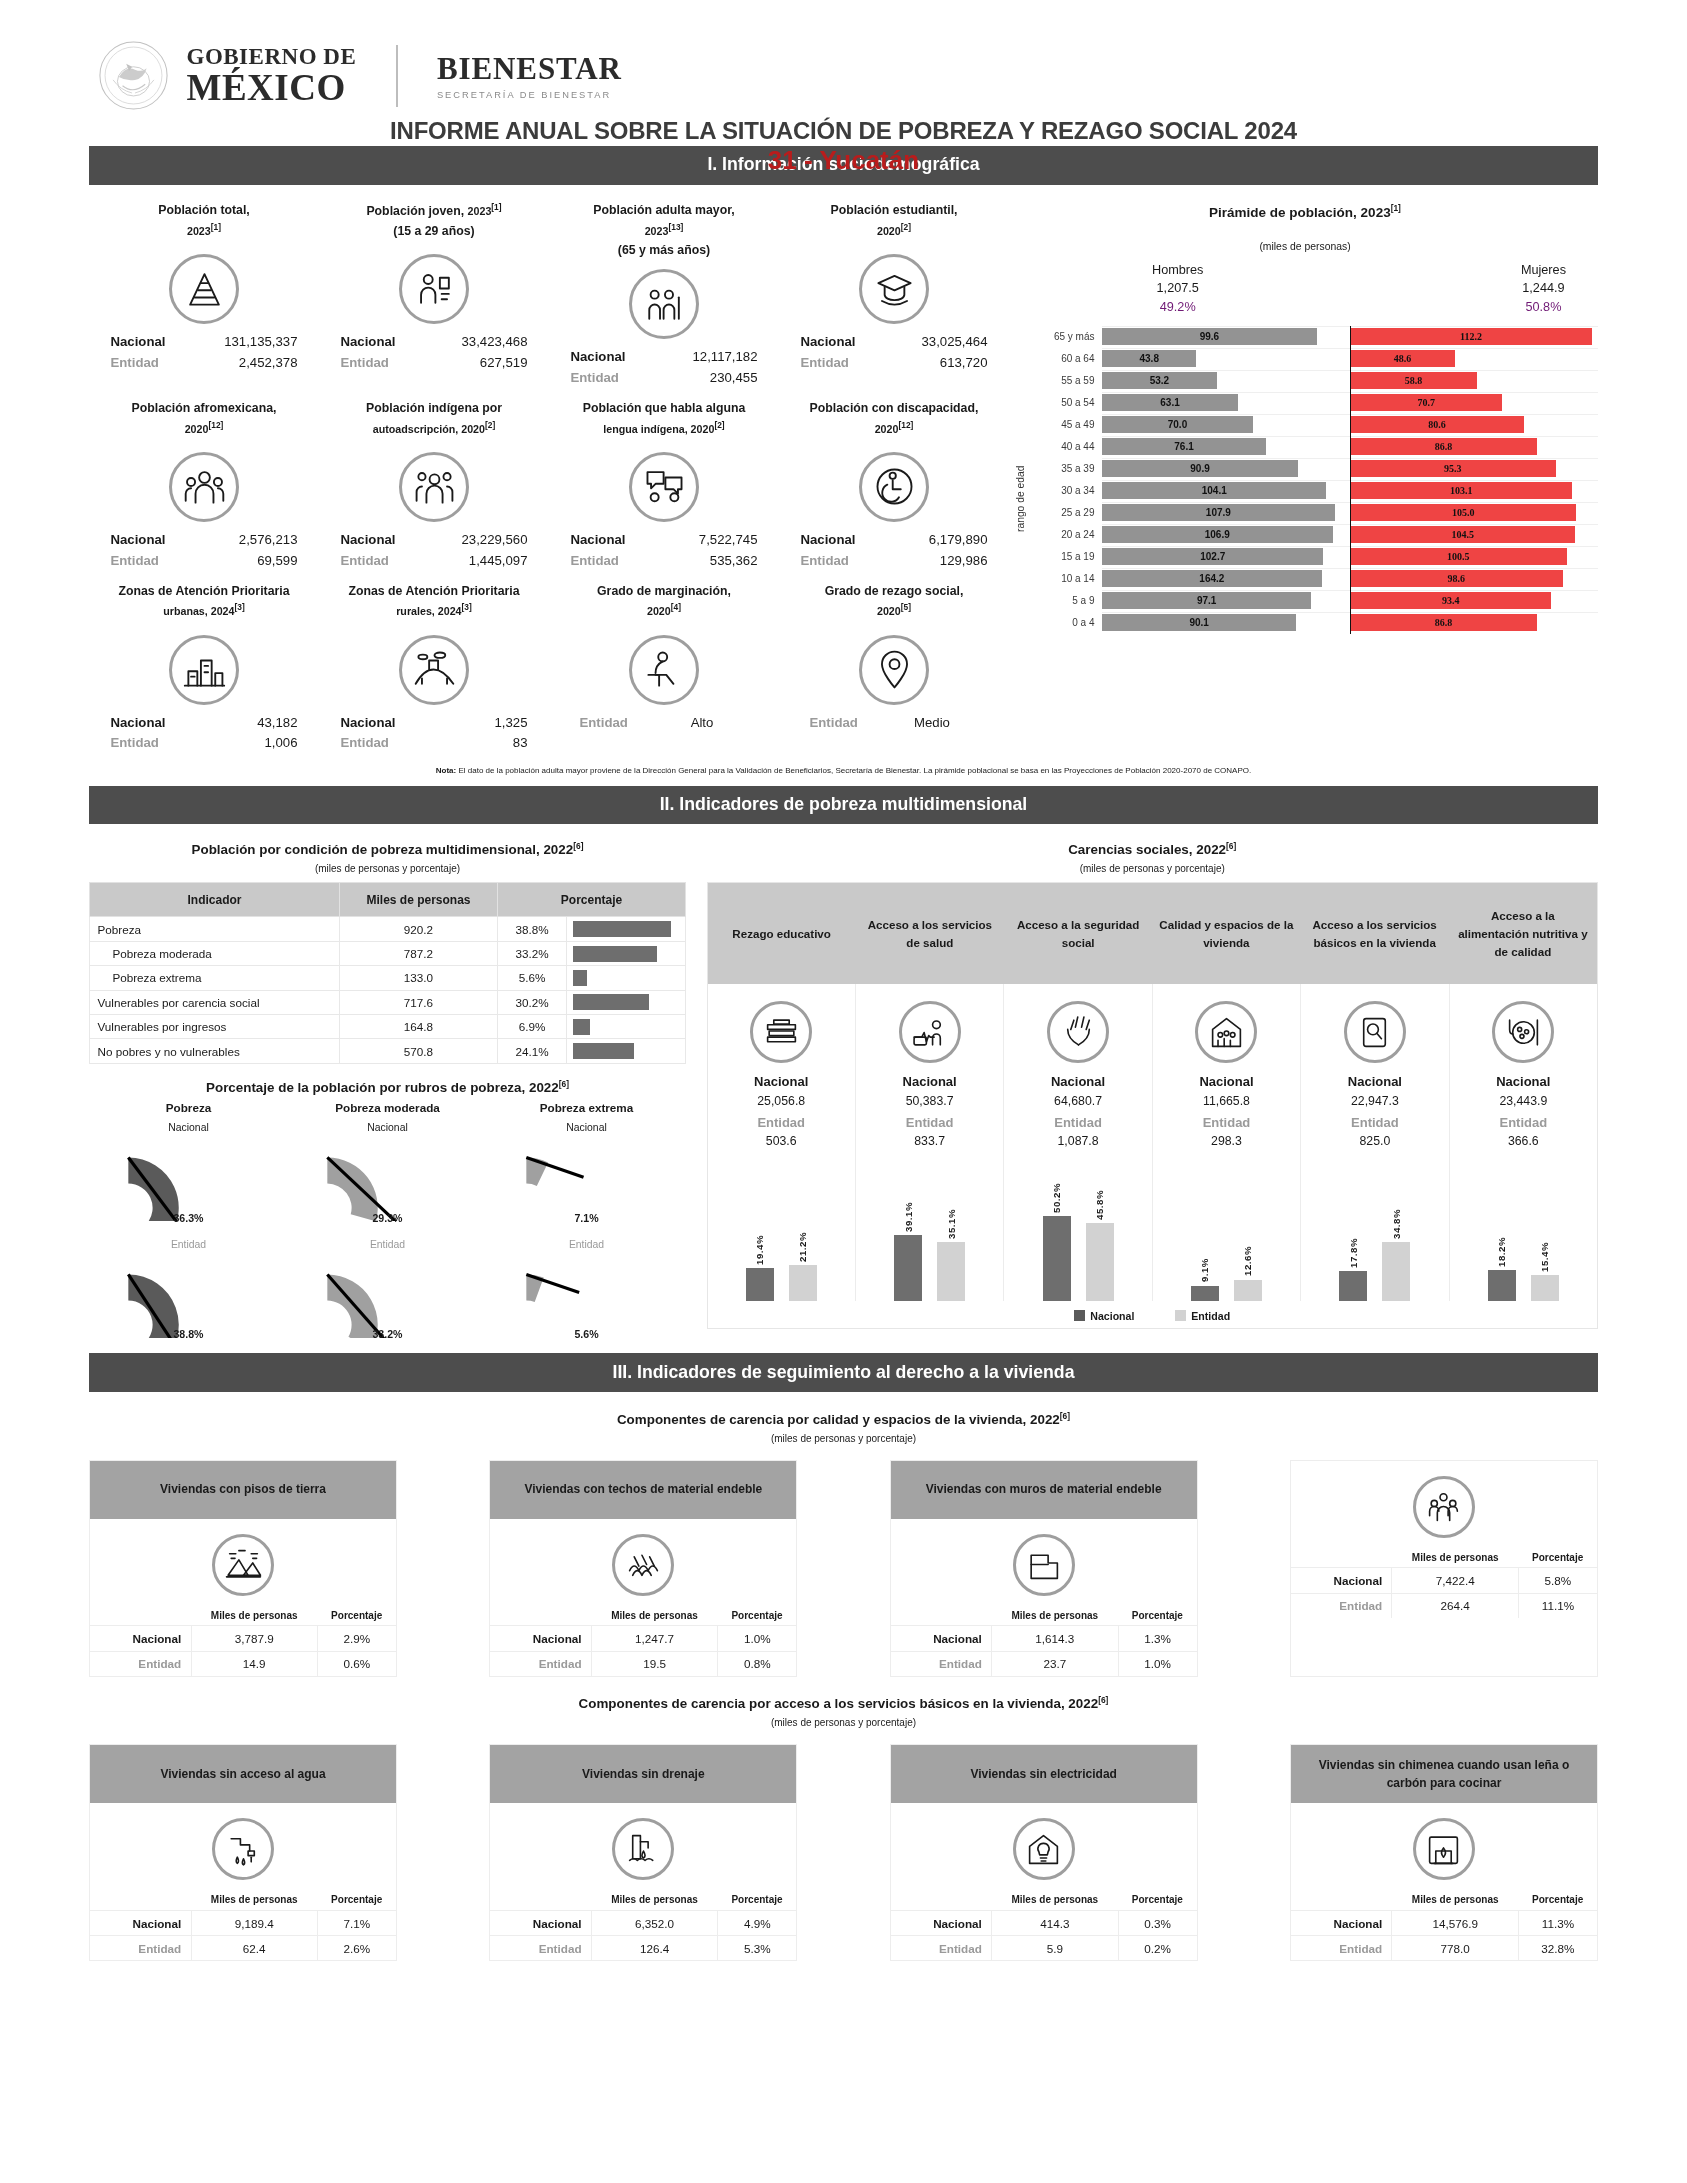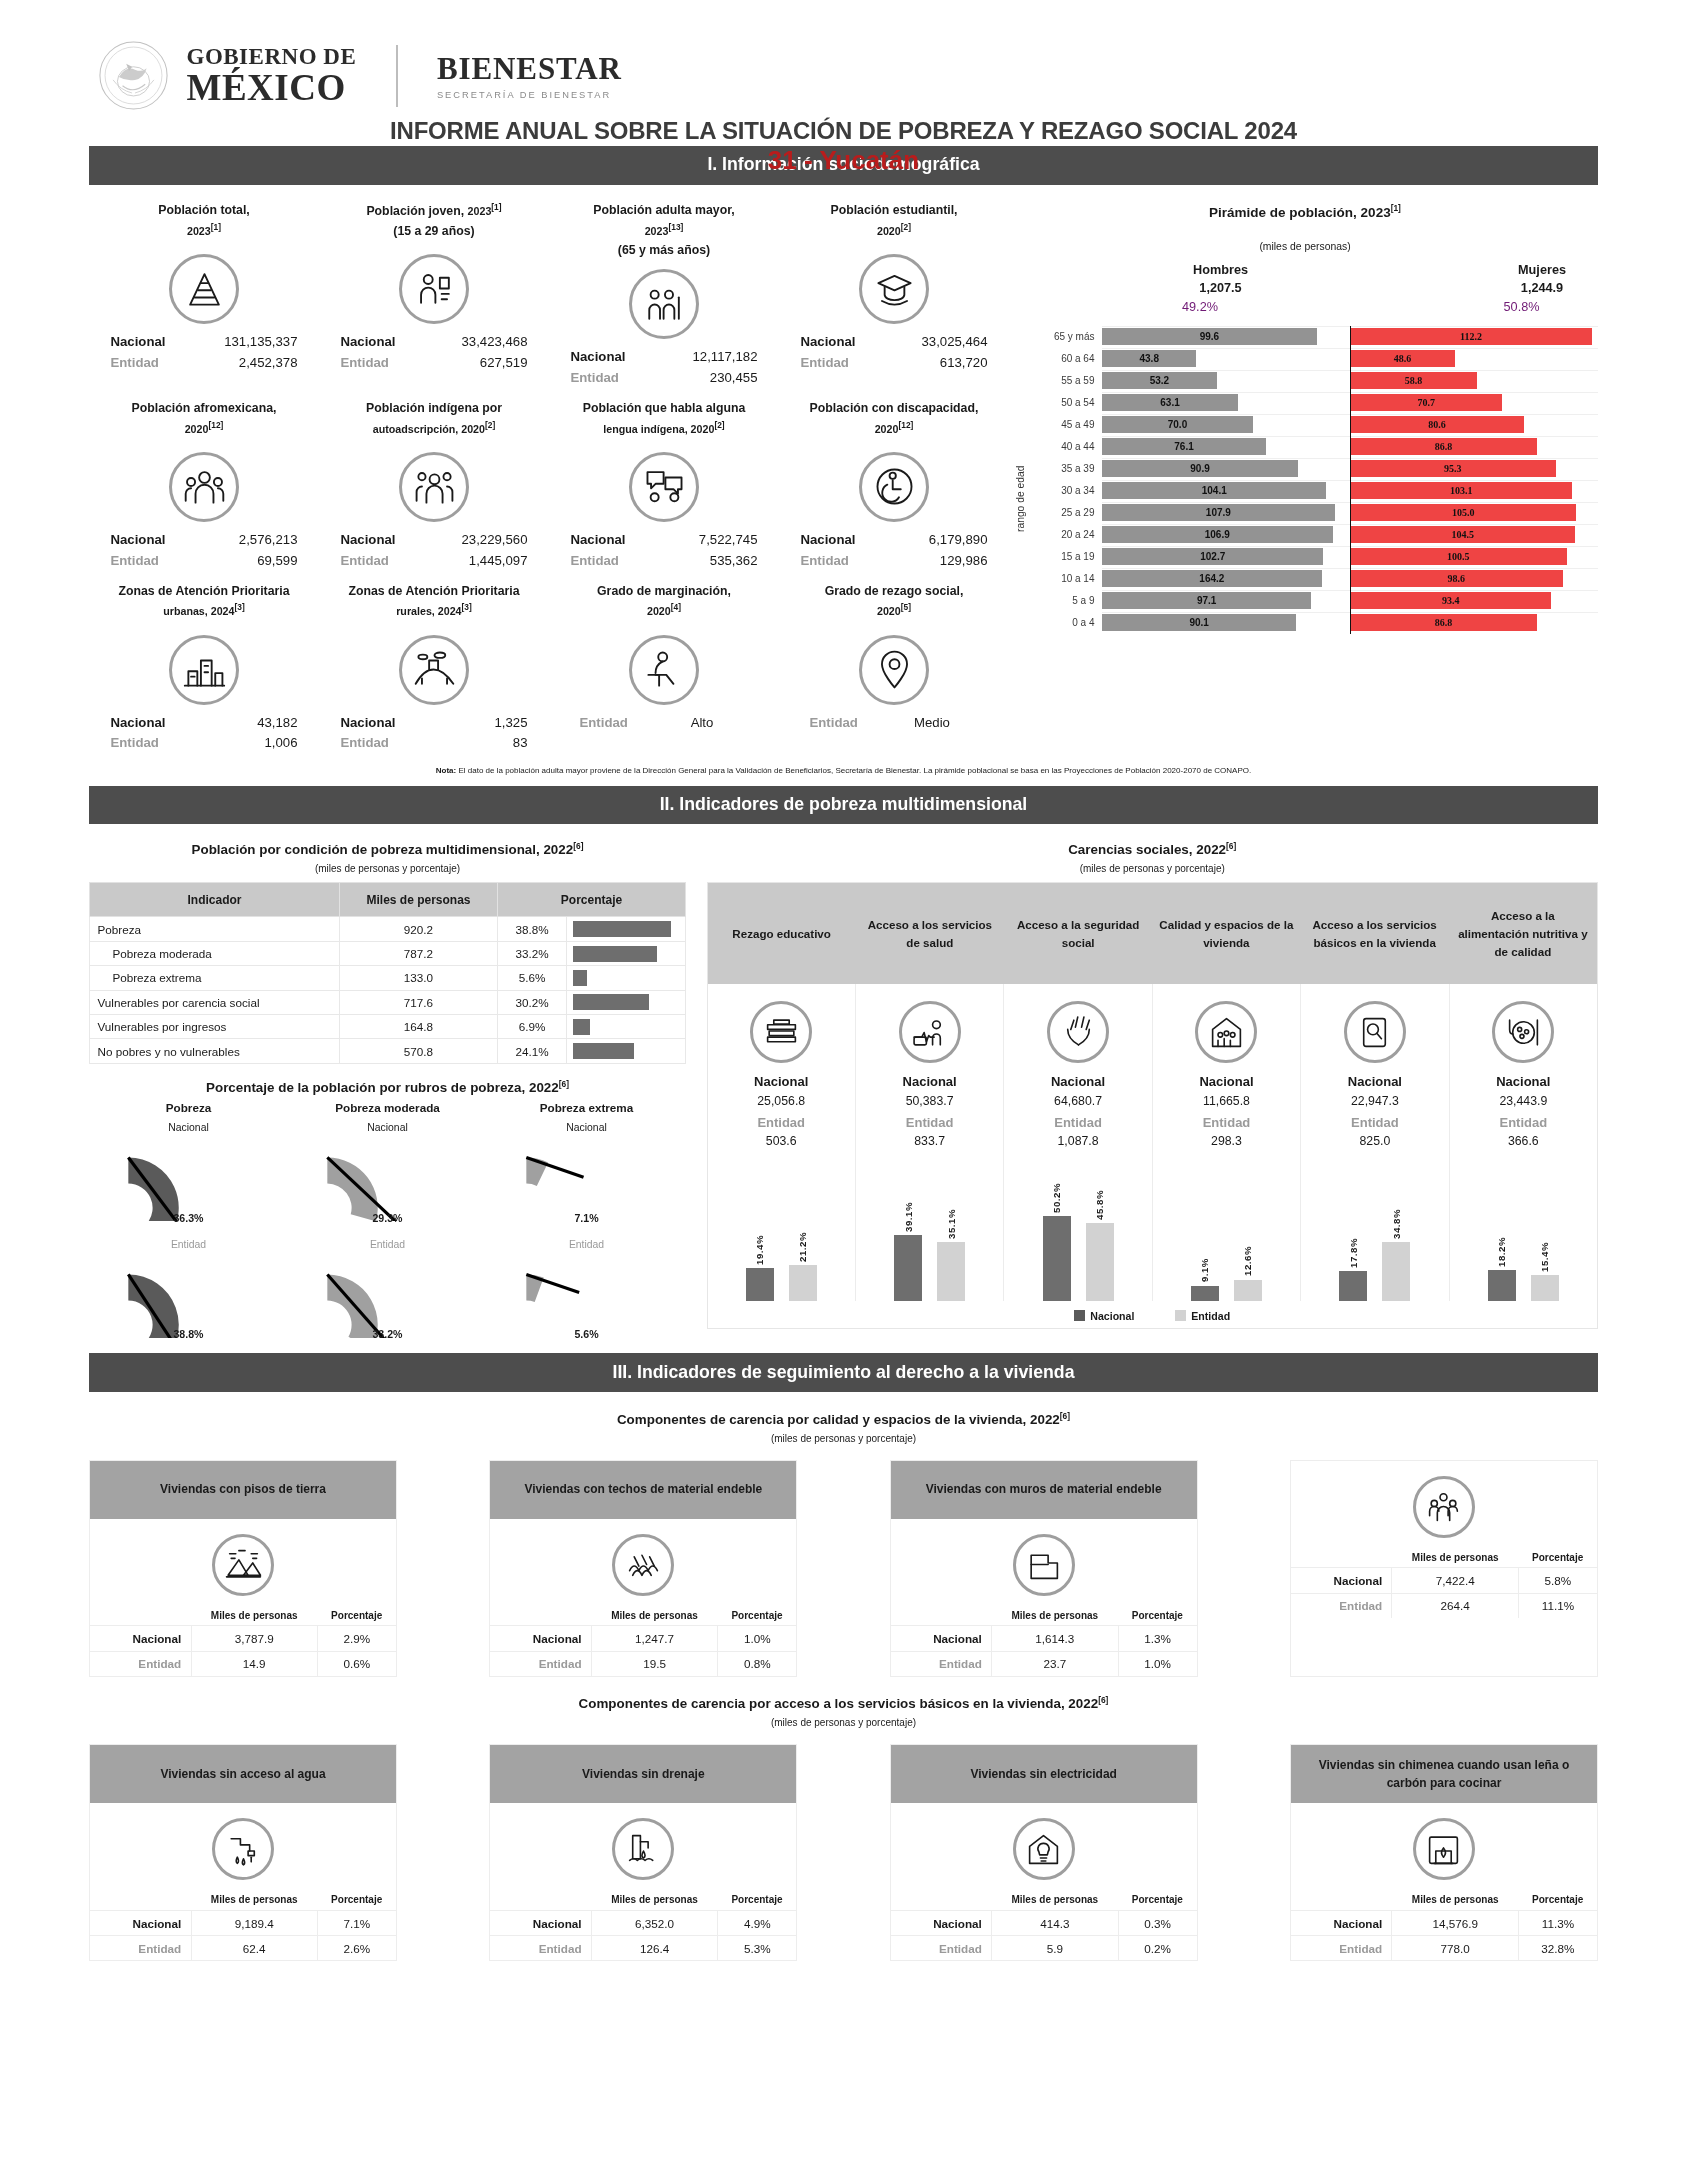--- a/index.html
+++ b/index.html
@@ -56,21 +56,21 @@
   .kv.ent .k { color: #9a9a9a; }
   .kv .v { color: #1a1a1a; }
   .kv.wide .k { width: 76px; }
   .kv.wide .v { width: 93px; text-align: center; }
 
   
   .pyr-title { text-align: center; font-size: 13.5px; font-weight: bold; padding-top: 13px; }
   .pyr-sub { text-align: center; font-size: 10.4px; margin-top: 21px; color: #1a1a1a; }
   .pyr-heads { display: flex; justify-content: space-between; padding: 9.3px 32px 0 140px; }
   .pyr-head { text-align: center; font-size: 12.7px; line-height: 1.45; }
-  .pyr-head b { font-weight: bold; margin-left: 41px; }
+  .pyr-head b { font-weight: normal; }
   .pyr-head .pct { color: #701a75; }
   .pyr-body { display: flex; margin-top: 9.3px; }
   .pyr-axis-label {
     writing-mode: vertical-rl; transform: rotate(180deg);
     font-size: 10.3px; color: #333; width: 17px;
     display: flex; align-items: center; justify-content: center; padding-bottom: 37px;
   }
   .pyr-rows { flex: 1; }
   .pyr-row { display: flex; align-items: center; height: 22px; }
   .pyr-lbl { width: 73px; text-align: right; padding-right: 7.5px; font-size: 10px; color: #3a3a3a; }

